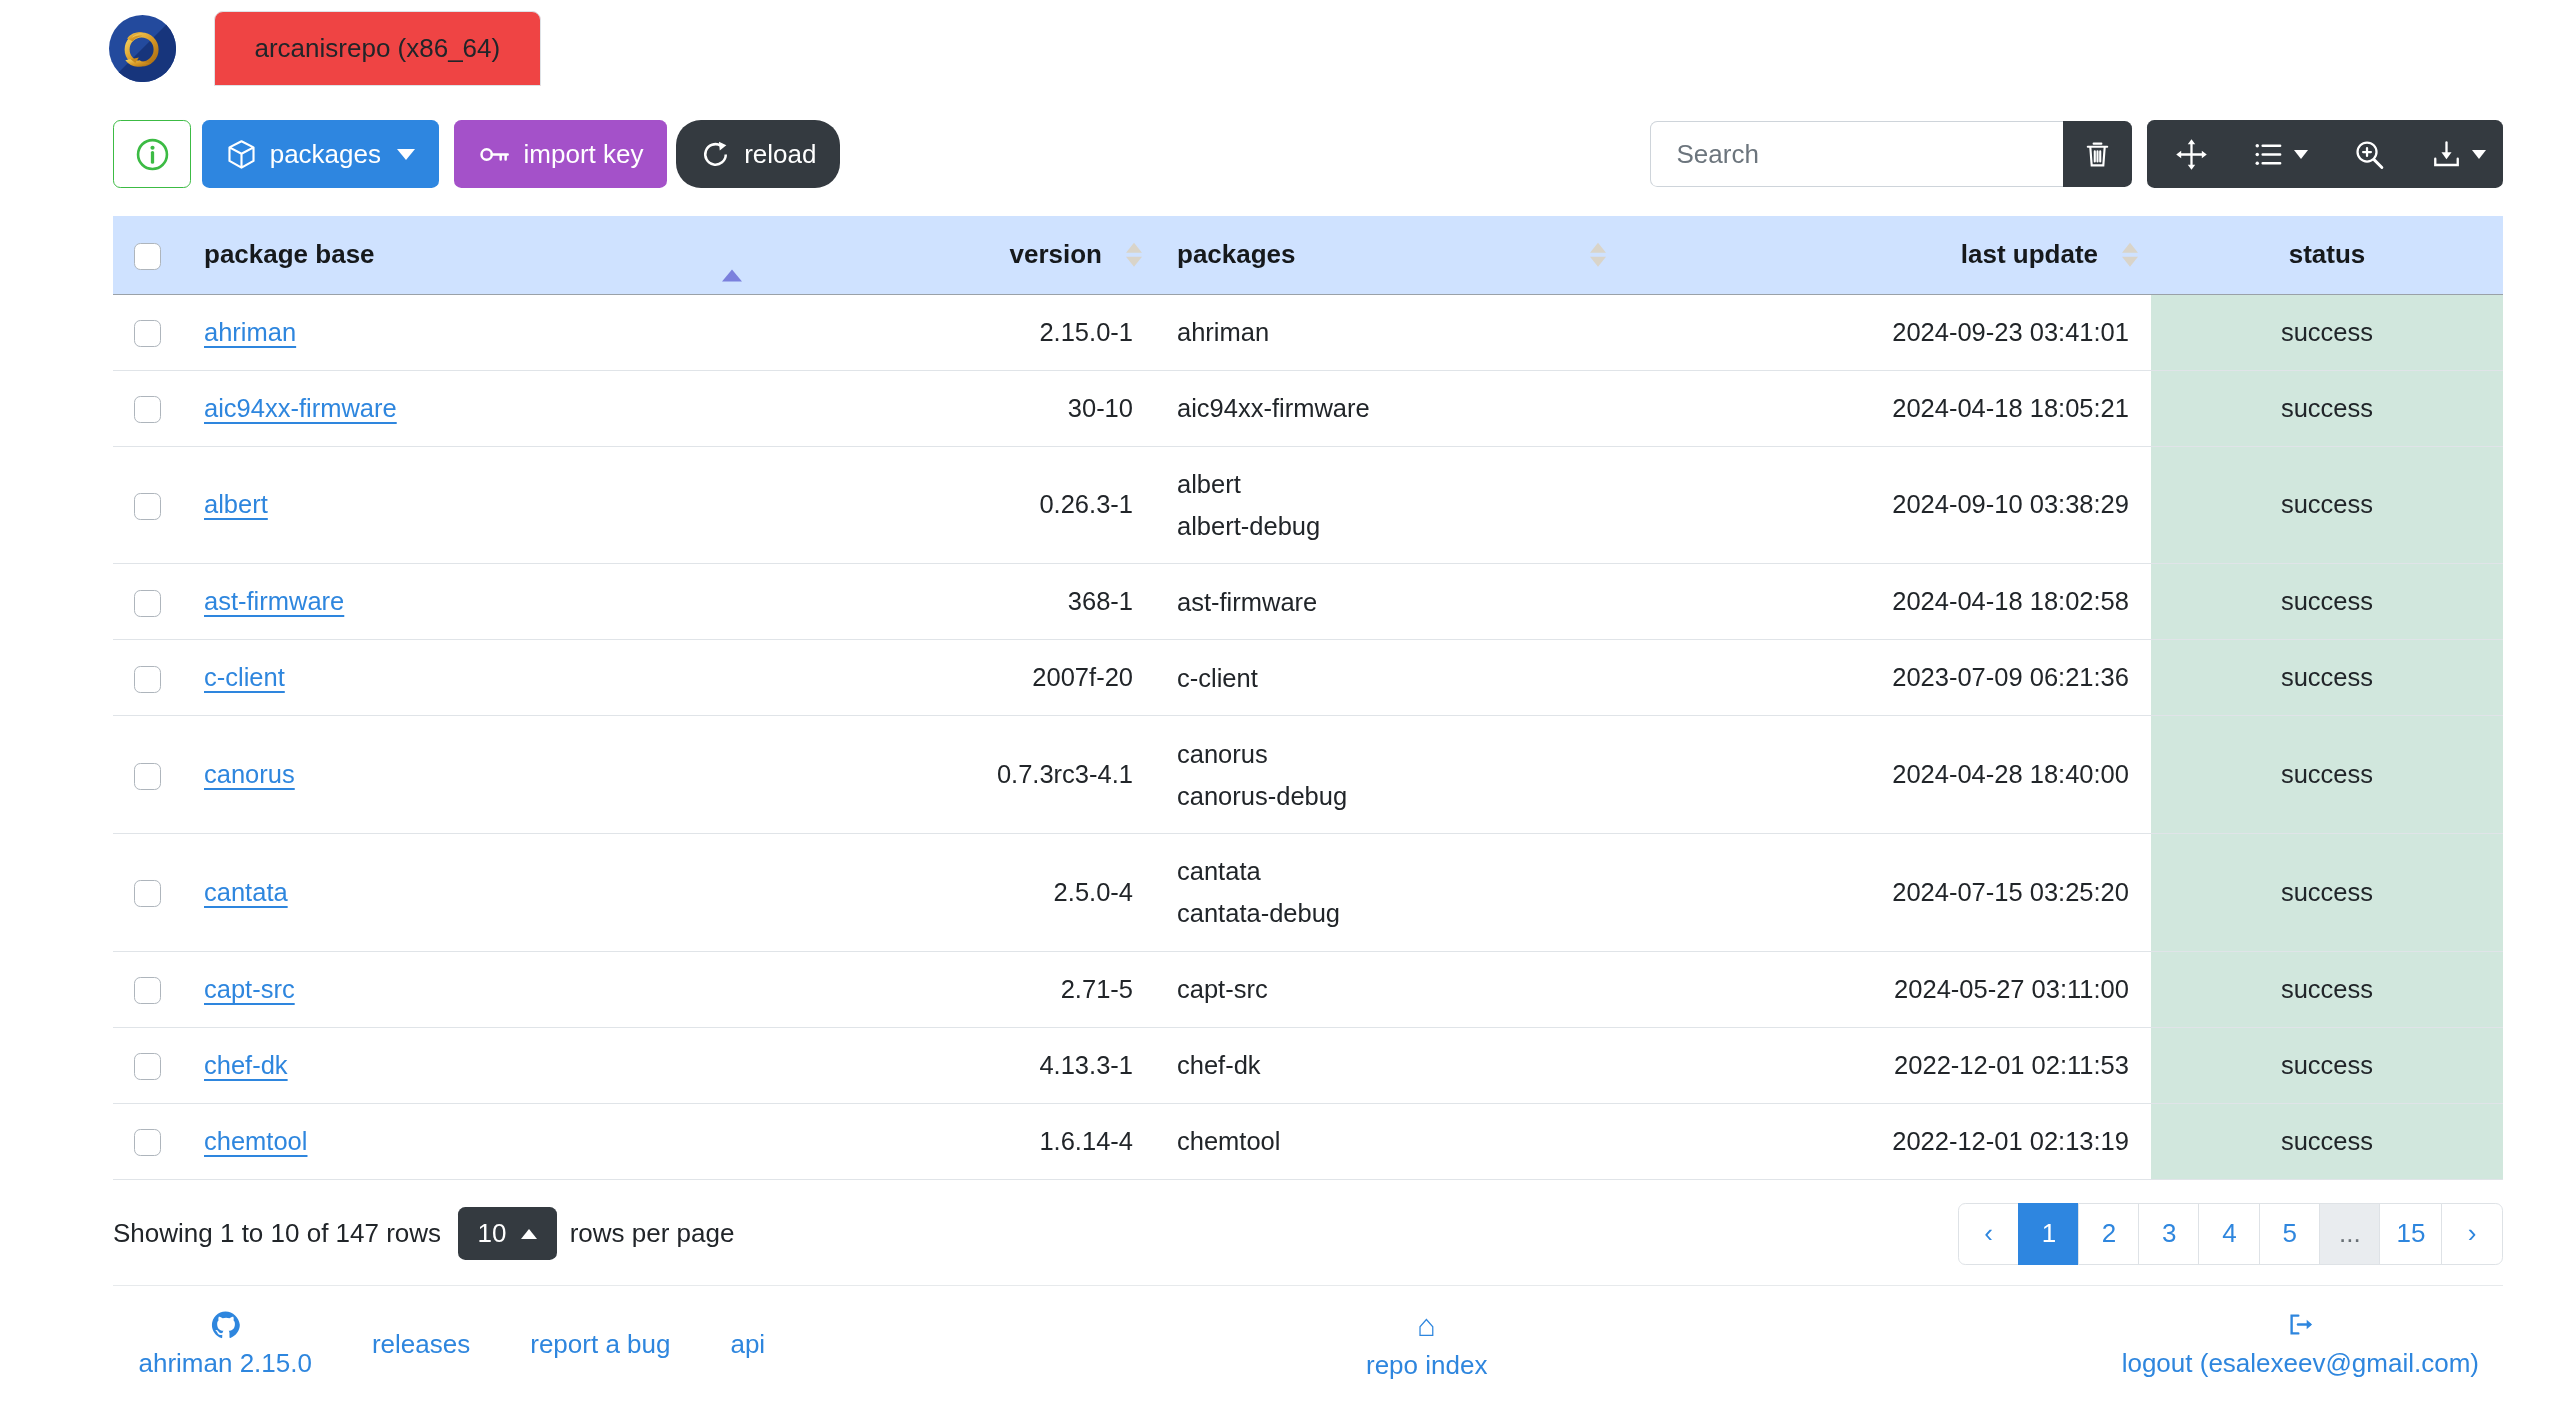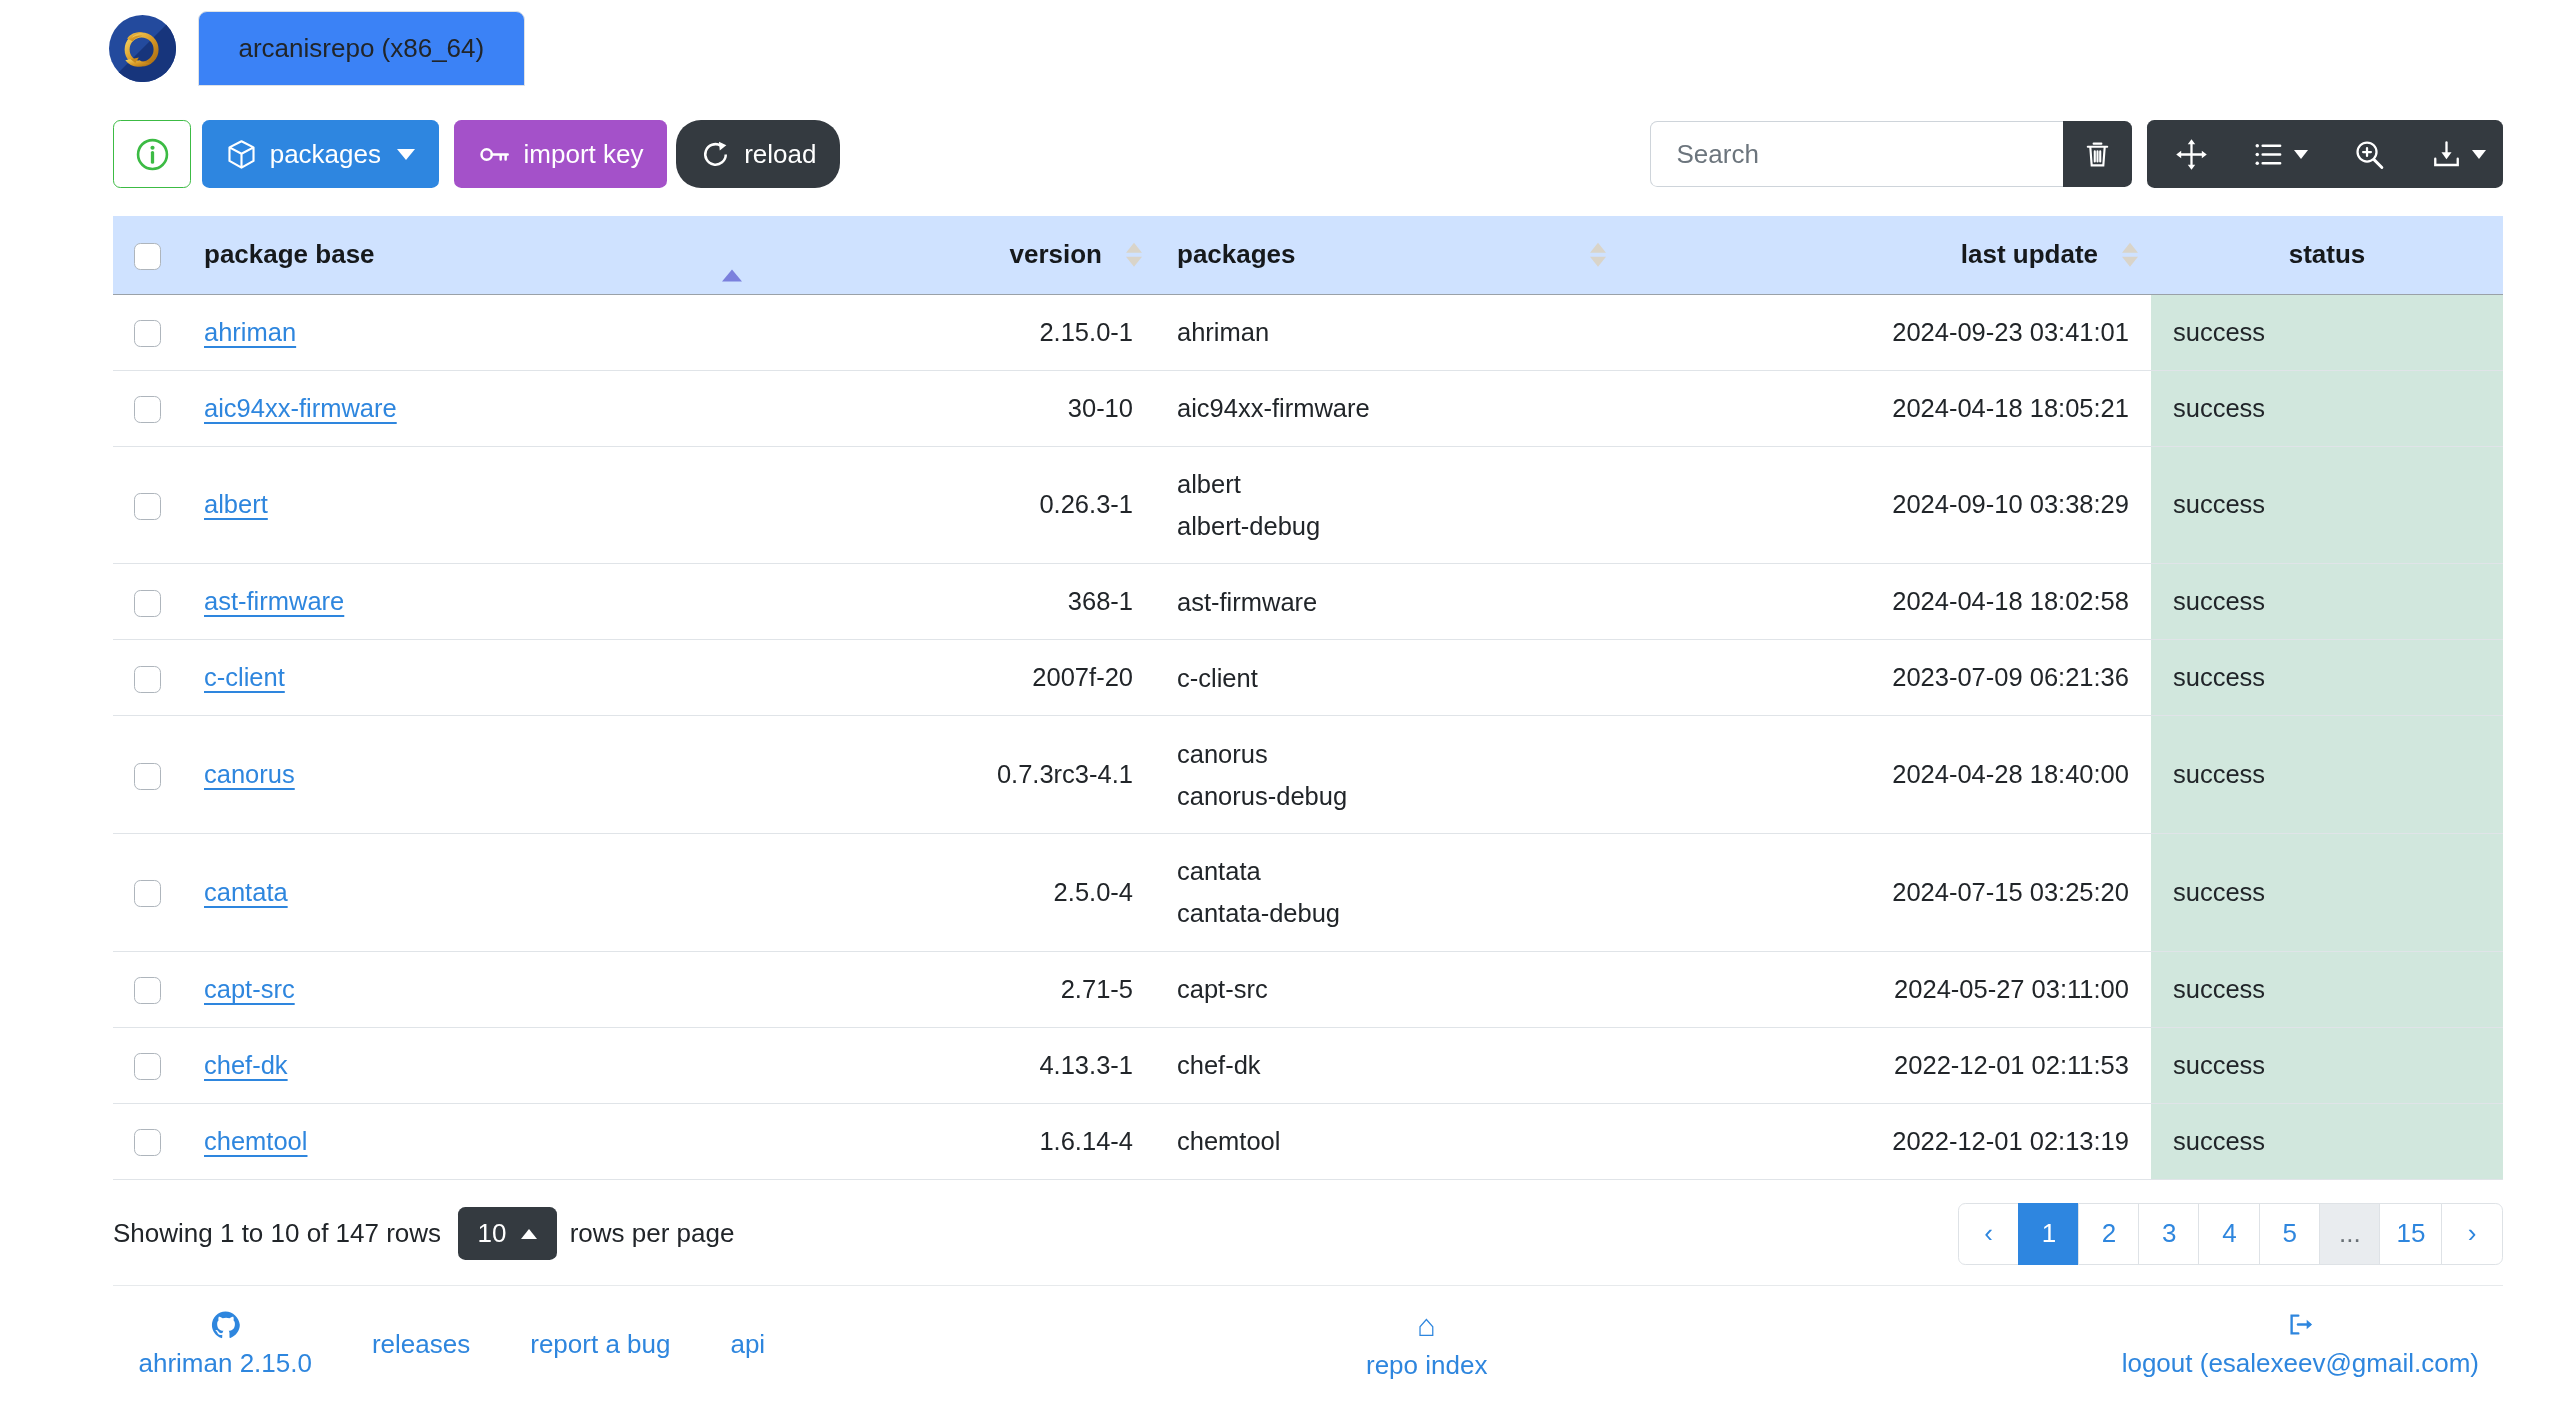--- a/index.html
+++ b/index.html
@@ -8,24 +8,24 @@
     width:2576px; height:1428px;
     font-family:"Liberation Sans", sans-serif;
     color:#212529; overflow:hidden;
   }
   .container { width:2390px; margin-left:113px; position:relative; }
 
   
   .topbar { display:flex; align-items:center; padding-top:11px; height:86px; }
   .logo { width:67px; height:67px; margin-left:-4.5px; flex:0 0 auto; }
   .repo-tab {
-    margin-left:22px; height:75px; padding:0 40px;
+    margin-left:38px; height:75px; padding:0 40px;
     display:inline-flex; align-items:center;
     border:1.8px solid #dee2e6; border-radius:9px 9px 0 0;
-    font-size:26px; color:#212529; background:#3b82f6; cursor:pointer;
+    font-size:26px; color:#212529; background:#ef4444; cursor:pointer;
   }
 
   
   .toolbar { margin-top:34px; display:flex; align-items:center; }
   .btn {
     height:68px; border-radius:7.3px; border:none;
     display:inline-flex; align-items:center; gap:12.7px;
     font-size:26px; font-family:inherit; padding:0 24px; cursor:pointer; color:#fff;
   }
   .btn svg { display:block; }
@@ -68,21 +68,21 @@
   .sort-both i { display:block; width:0; height:0; border-left:8.2px solid transparent; border-right:8.2px solid transparent; }
   .sort-both .u { border-bottom:10px solid #d9d4c9; }
   .sort-both .d { border-top:10px solid #d9d4c9; }
 
   tbody td { font-size:25.5px; padding:16.4px 22px; border-top:1.8px solid #e0e4e8; height:76px; vertical-align:middle; background:#fff; }
   tbody tr:last-child td { border-bottom:1.8px solid #e0e4e8; }
   td.c-check { text-align:center; padding:16.4px 0; }
   td.c-version { text-align:right; }
   td.c-packages { white-space:pre-line; line-height:42px; }
   td.c-update { text-align:right; }
-  td.c-status { background:#d1e7dd; }
+  td.c-status { background:#d1e7dd; text-align:center; }
   .check { appearance:none; -webkit-appearance:none; width:27px; height:27px; border:1.8px solid #aeb5bc; border-radius:6.4px; background:#fff; cursor:pointer; vertical-align:middle; }
   a.pkg-link { color:#2e86de; text-decoration:underline; text-underline-offset:4.5px; text-decoration-thickness:1.8px; cursor:pointer; }
 
   
   .pagerow { margin-top:23px; display:flex; align-items:center; }
   .page-summary { font-size:26px; color:#212529; }
   .pp-btn { margin-left:16.4px; height:53px; padding:0 20px; background:#343a40; border:none; border-radius:7.3px; color:#fff; font-size:26px; font-family:inherit; display:inline-flex; align-items:center; gap:11px; cursor:pointer; }
   .pp-btn .caret-up { border-left-width:8.2px; border-right-width:8.2px; border-bottom-width:10px; }
   .pp-label { margin-left:12.7px; font-size:26px; }
   ul.pagination { margin-left:auto; display:flex; list-style:none; }

